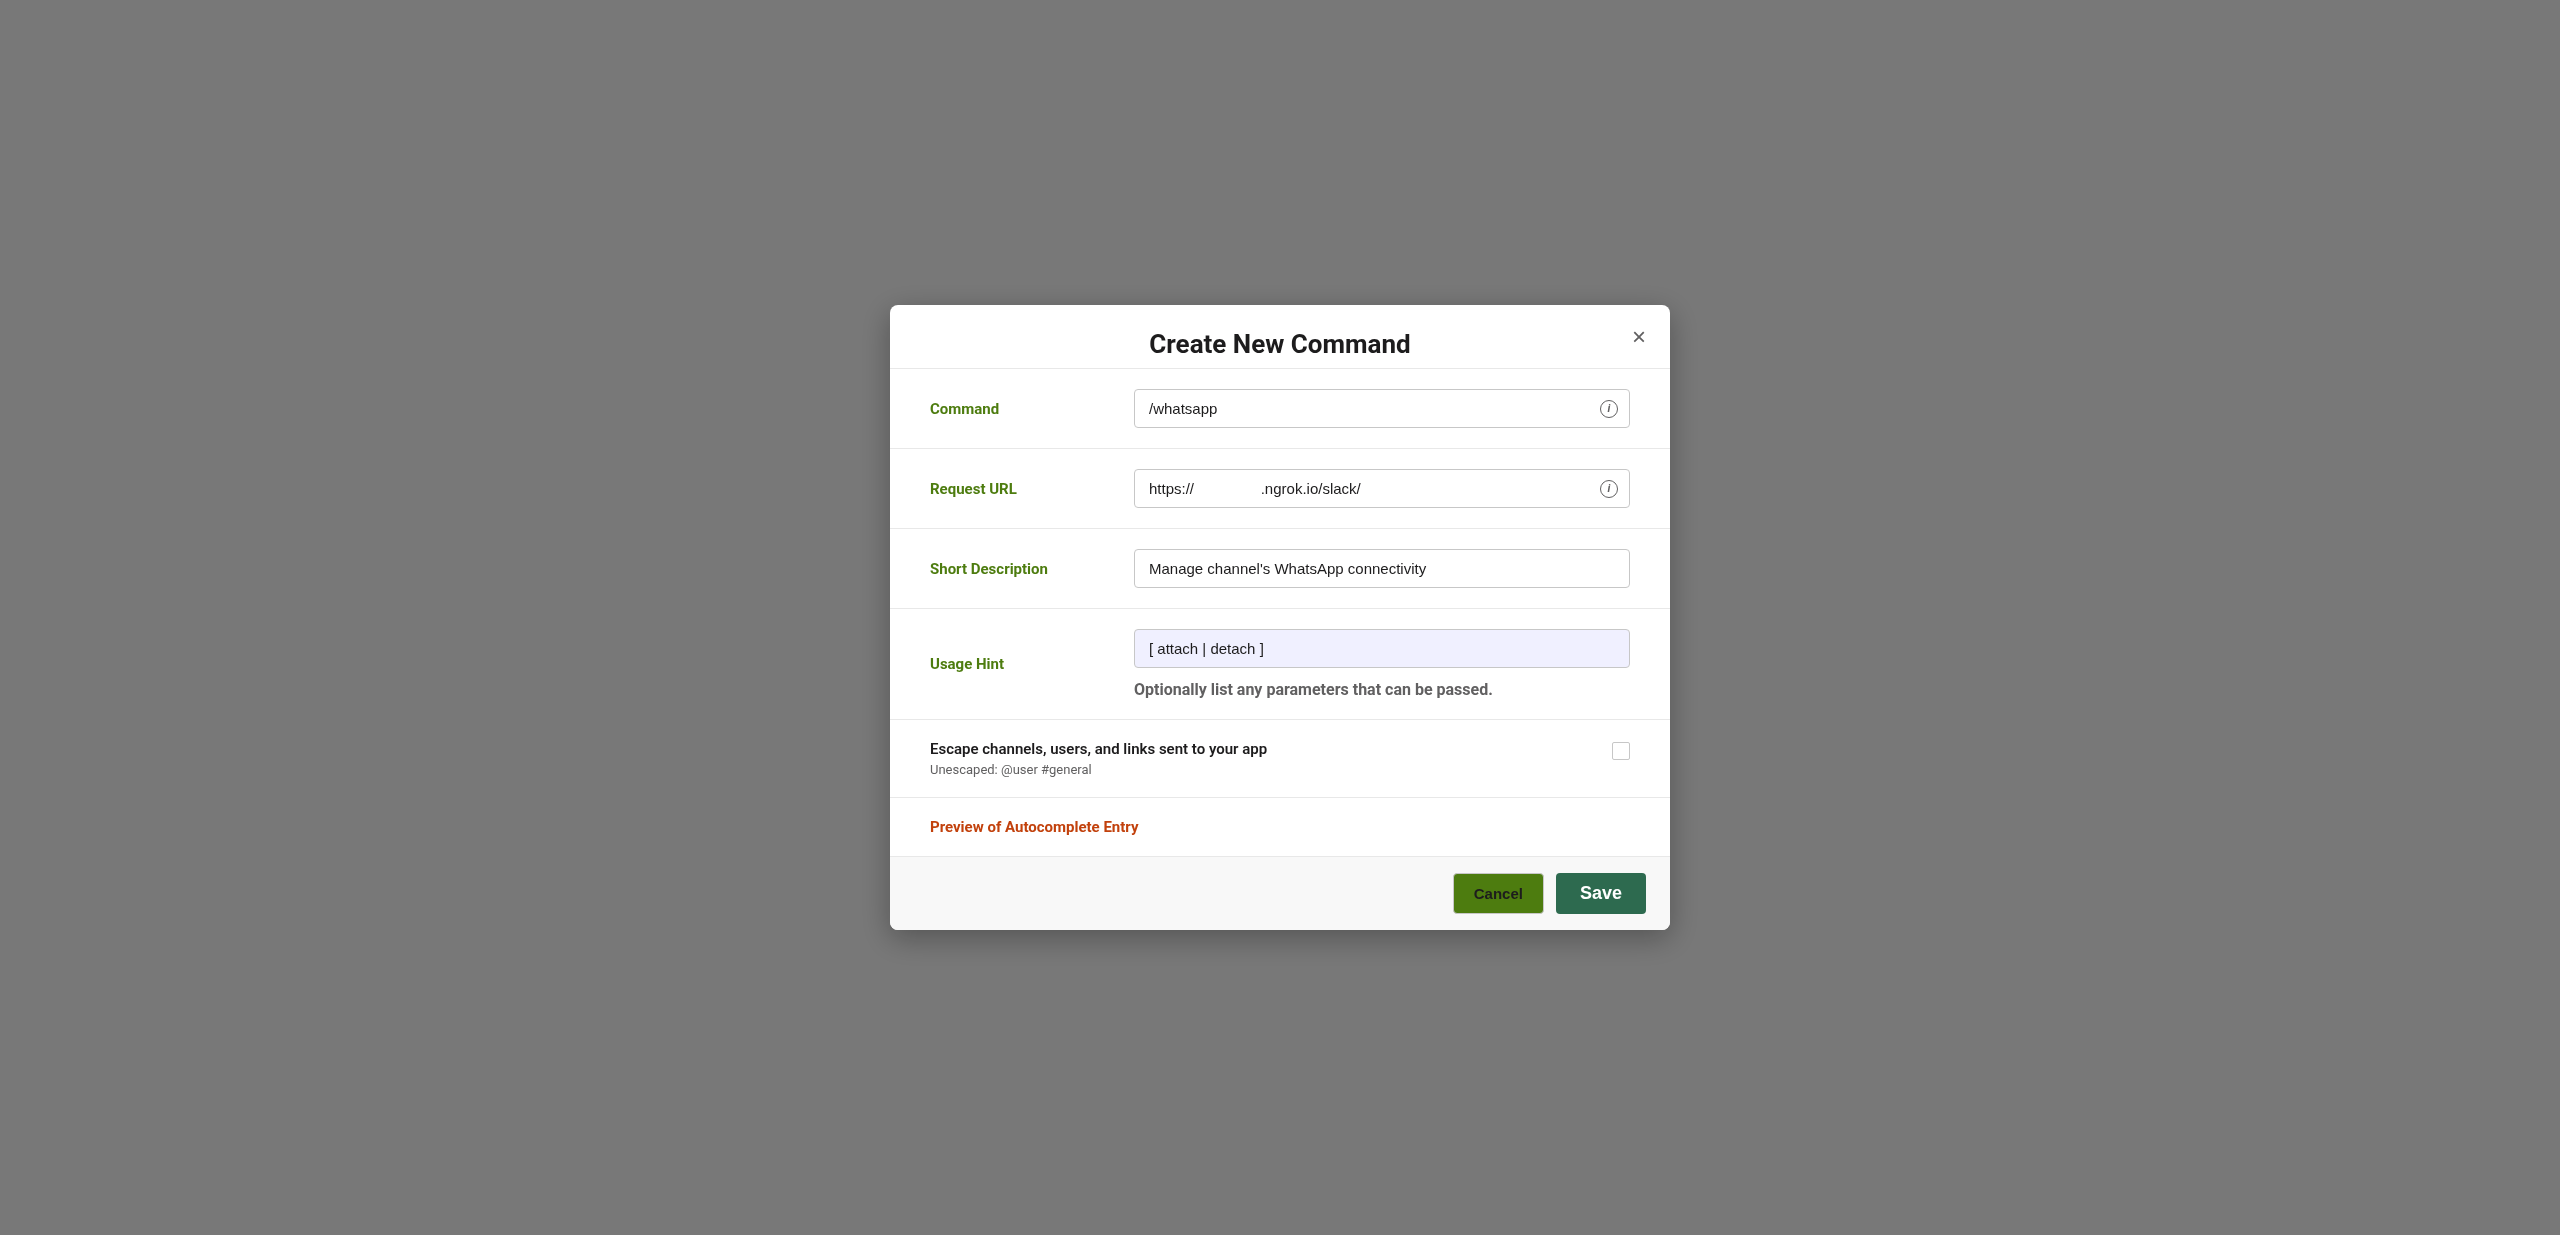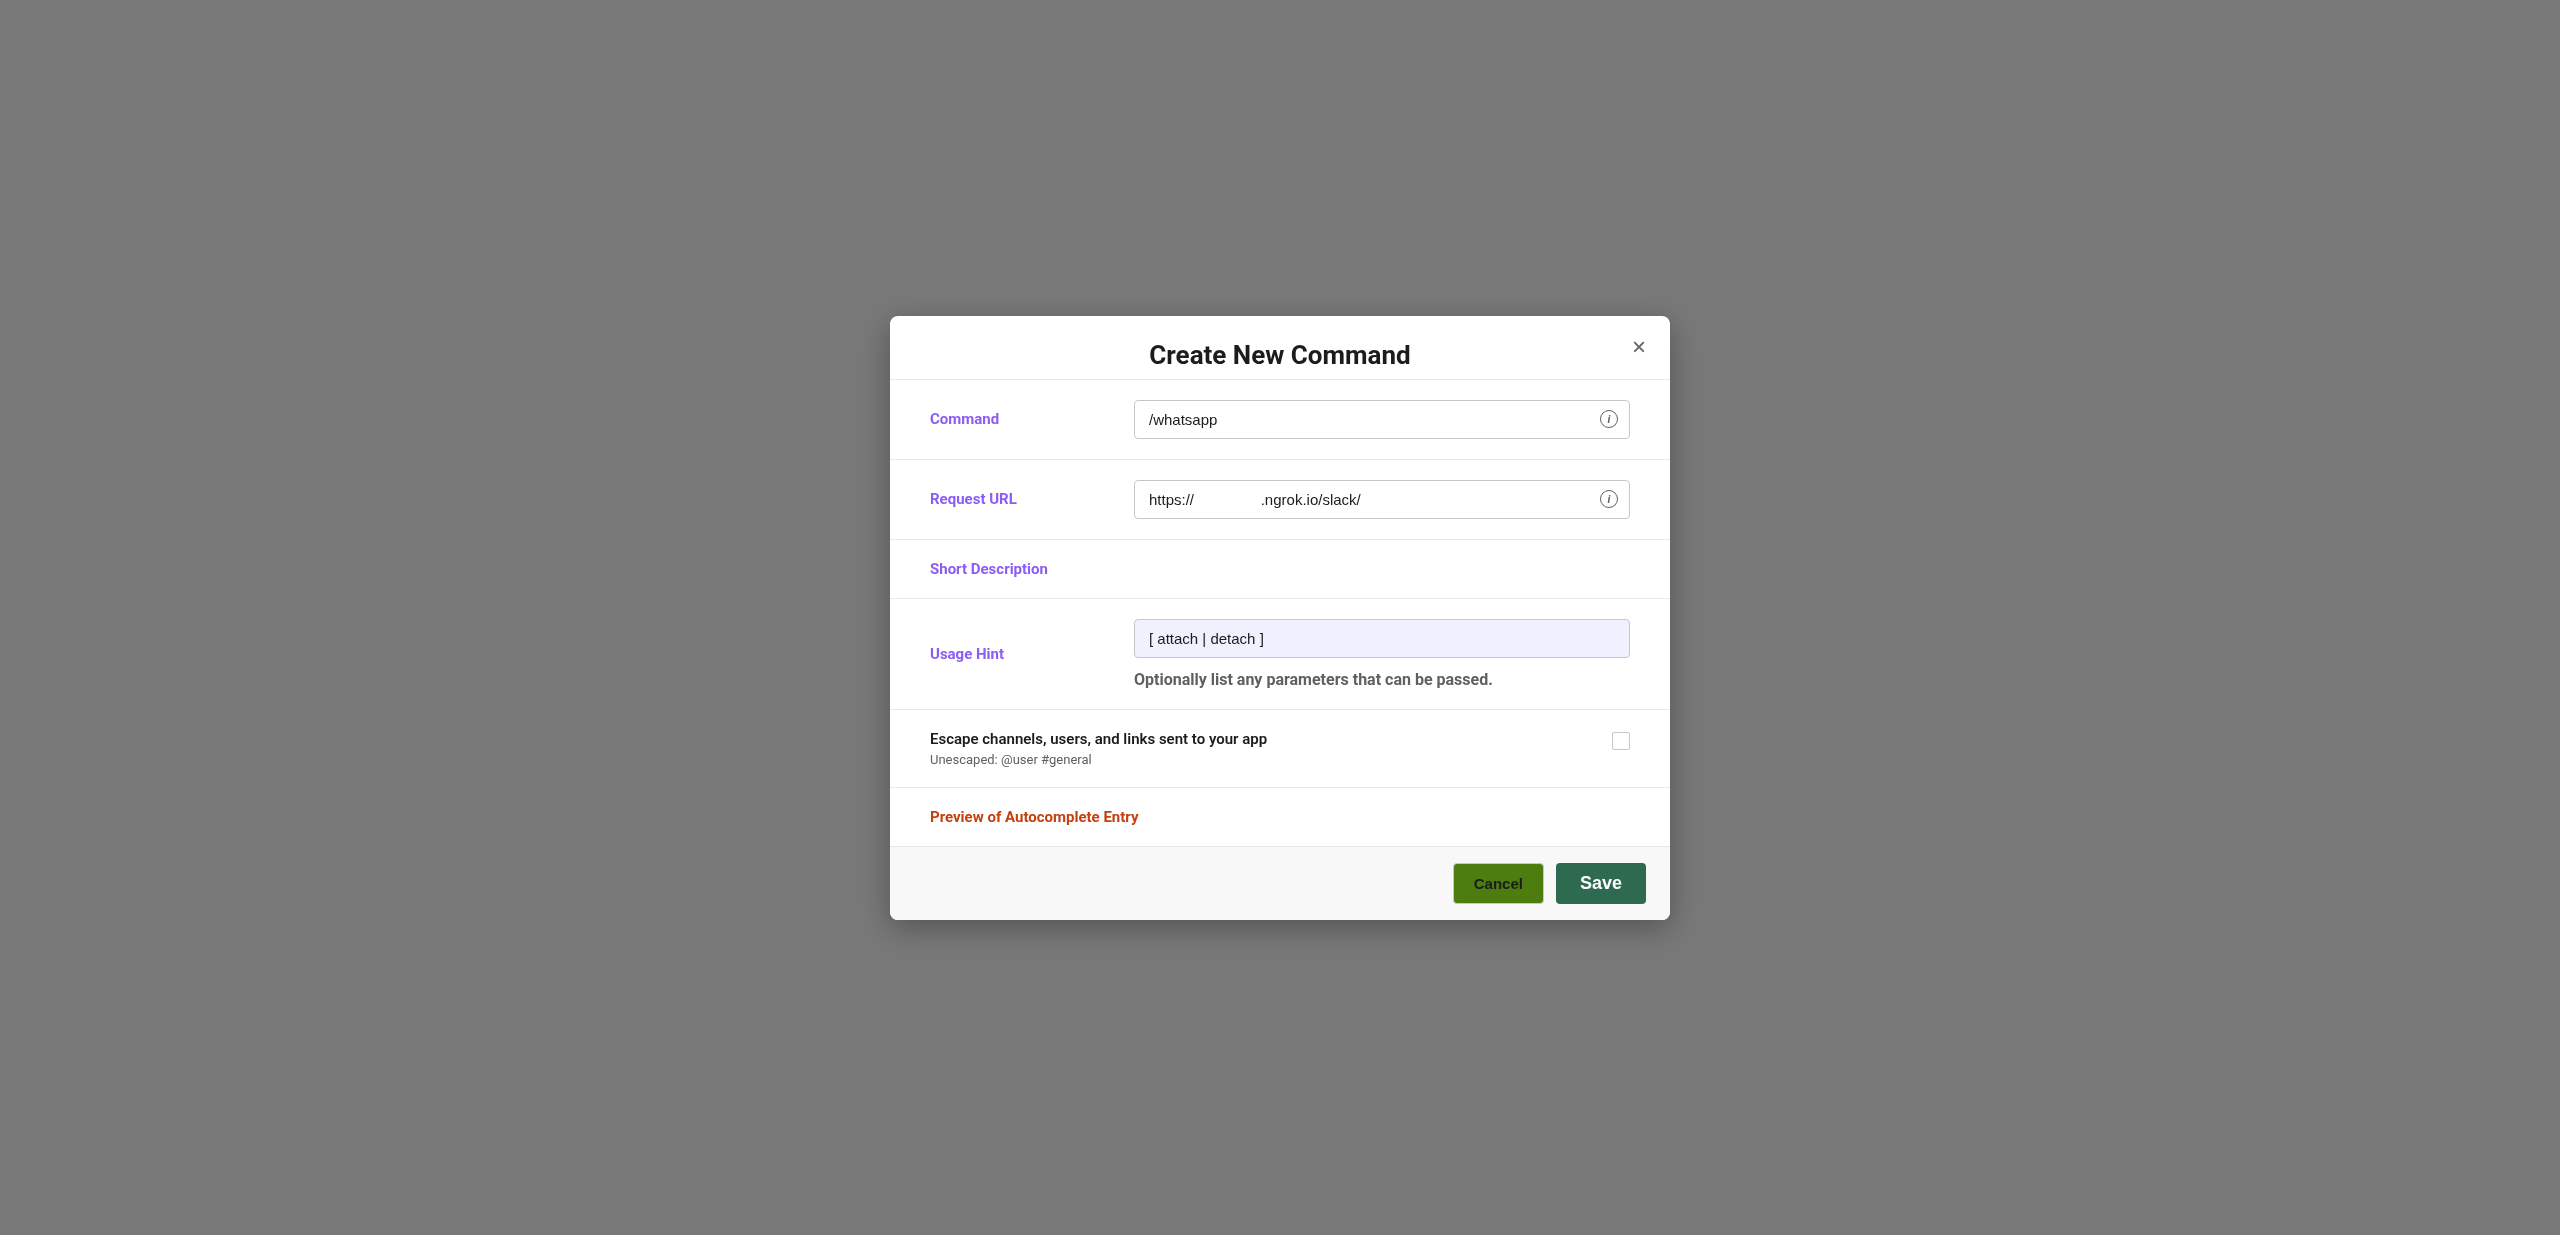--- a/index.html
+++ b/index.html
@@ -80,21 +80,21 @@
 
     .form-row {
       display: flex;
       align-items: center;
       gap: 24px;
     }
 
     .form-label {
       font-size: 15px;
       font-weight: 700;
-      color: #8b5cf6;
+      color: #4d7c0f;
       width: 180px;
       flex-shrink: 0;
     }
 
     .form-field {
       flex: 1;
       position: relative;
     }
 
     .form-input {
@@ -272,20 +272,23 @@
               
               <span class="info-icon">i</span>
             </div>
           </div>
         </div>
       </div>
 
       <div class="form-section">
         <div class="form-row">
           <label class="form-label">Short Description</label>
+          <div class="form-field">
+            <input type="text" class="form-input" value="Manage channel's WhatsApp connectivity" style="">
+          </div>
         </div>
       </div>
 
       <div class="form-section">
         <div class="form-row">
           <label class="form-label">Usage Hint</label>
           <div class="form-field">
             <input type="text" class="form-input hint-input" value="[ attach | detach ]" style="">
             <div class="field-hint">Optionally list any parameters that can be passed.</div>
           </div>

